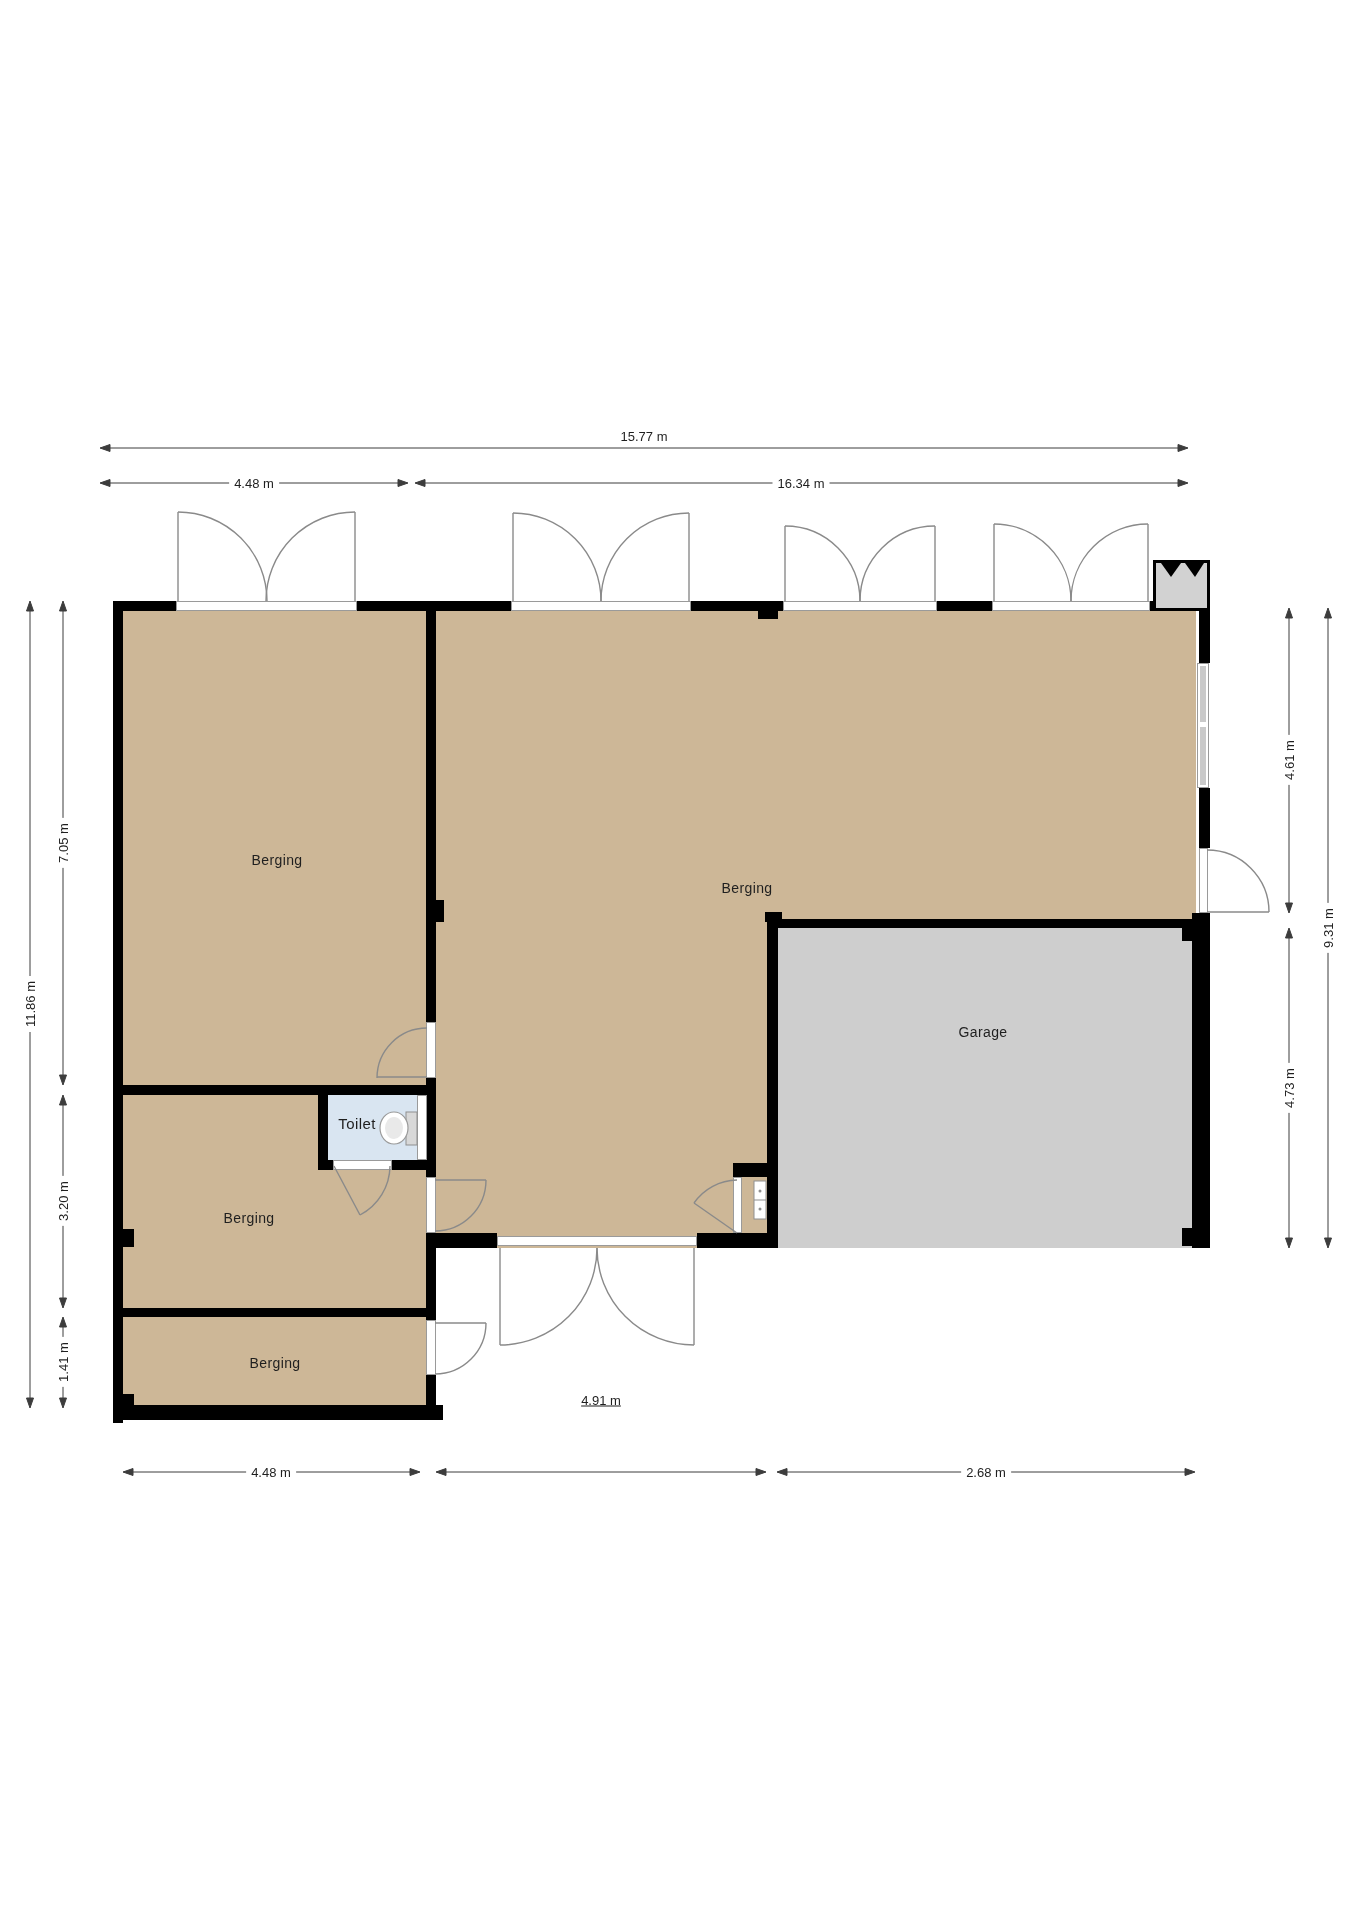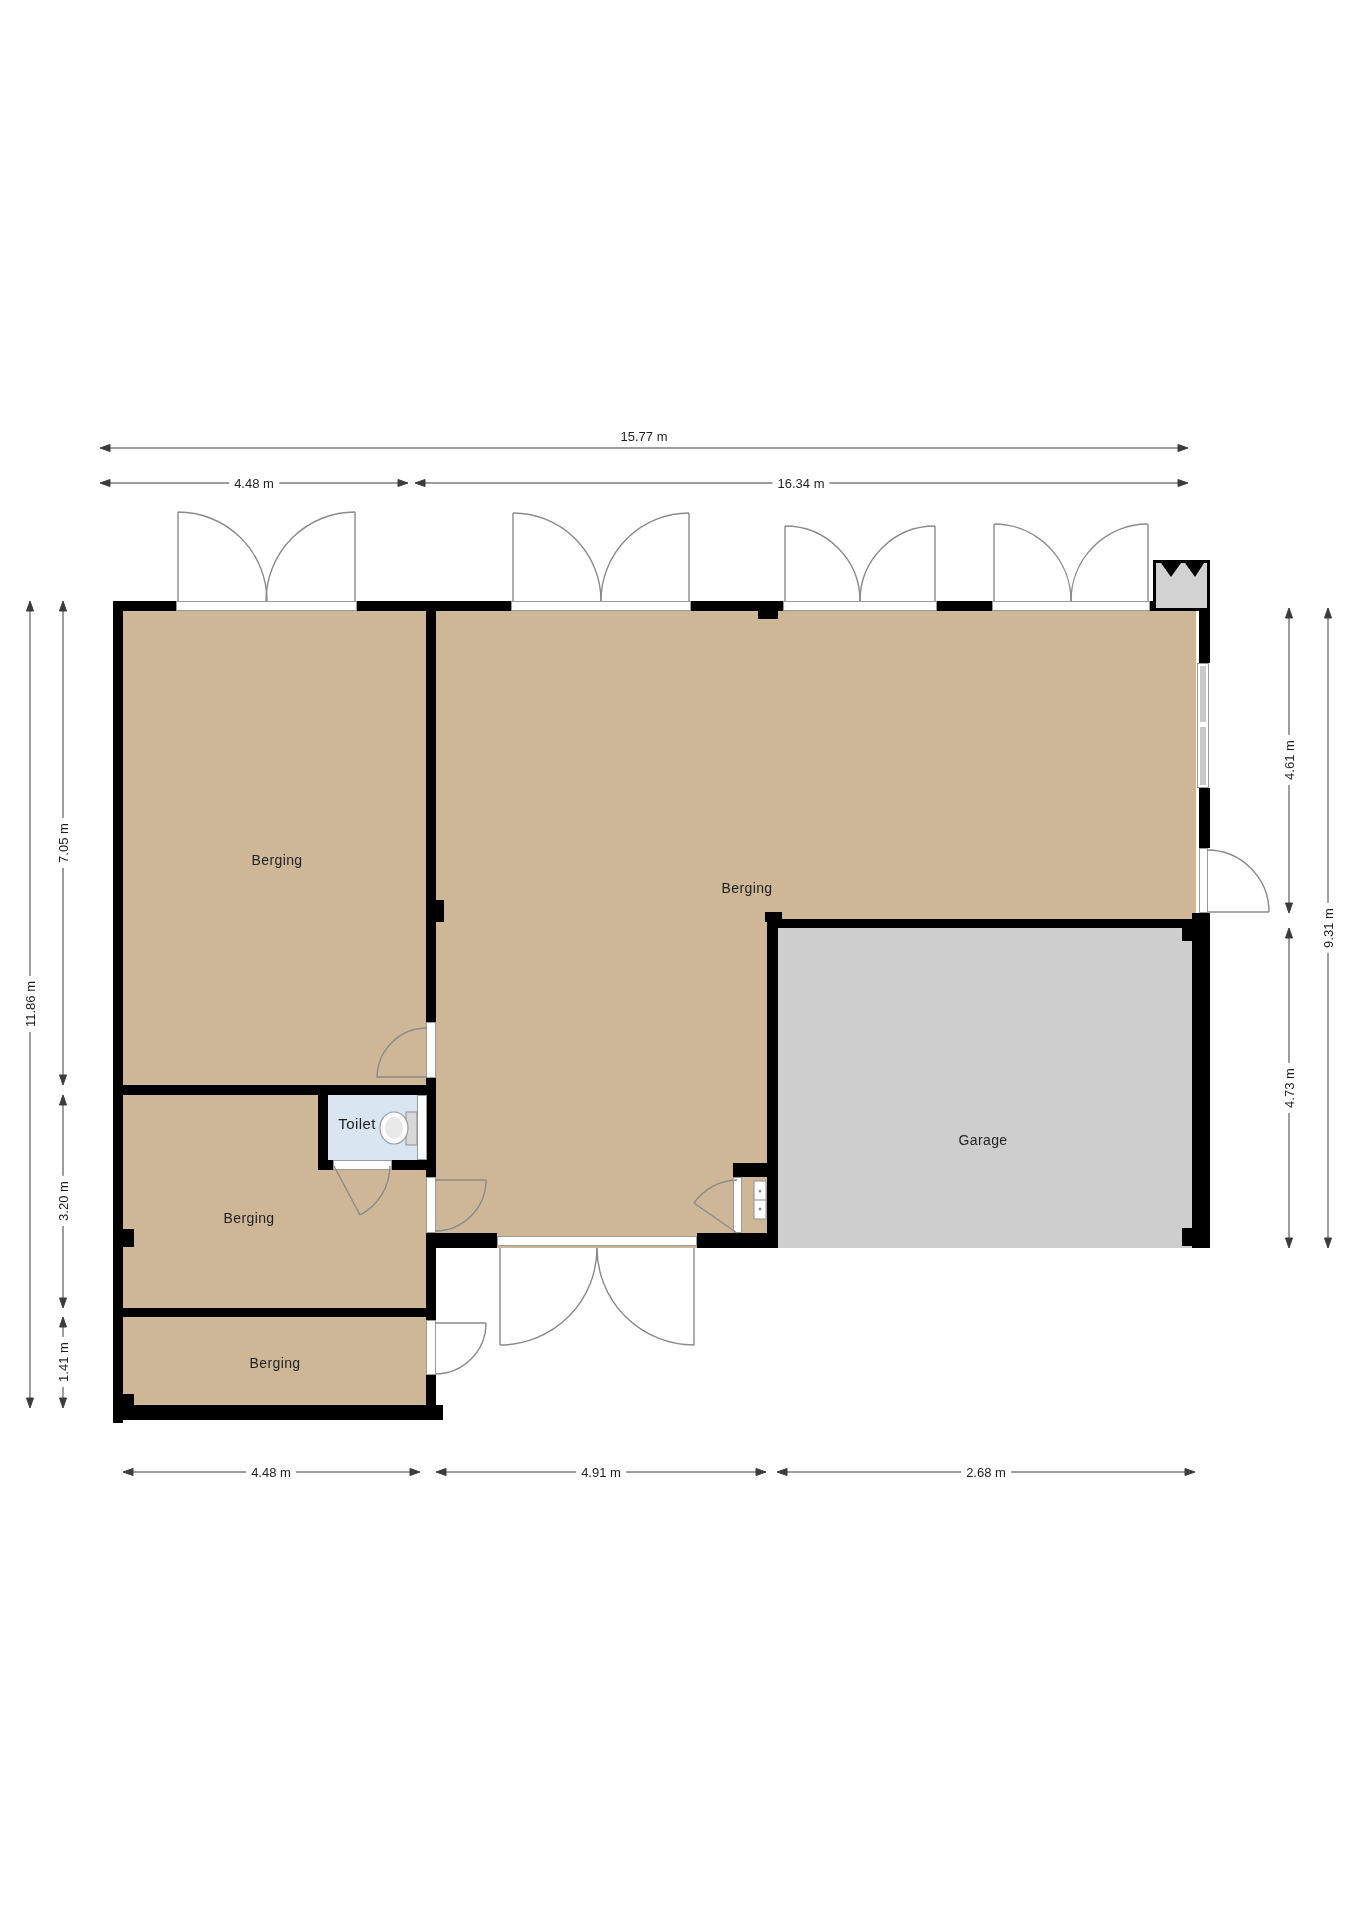--- a/index.html
+++ b/index.html
@@ -196,28 +196,28 @@
       <polygon points="1328,608 1324.5,618 1331.5,618"></polygon>
         <polygon points="1328,1248 1324.5,1238 1331.5,1238"></polygon>
     </g>
   </svg>
 
   <div class="room-label" style="left:277px;top:860px;">Berging</div>
   <div class="room-label" style="left:747px;top:888px;">Berging</div>
   <div class="room-label" style="left:357px;top:1123px;font-size:15px;">Toilet</div>
   <div class="room-label" style="left:249px;top:1218px;">Berging</div>
   <div class="room-label" style="left:275px;top:1363px;">Berging</div>
-  <div class="room-label" style="left:983px;top:1140px;">Garage</div>
+  <div class="room-label" style="left:983px;top:1032px;">Garage</div>
 
   <div class="dim-label" style="left:644px;top:436px;">15.77 m</div>
   <div class="dim-label" style="left:254px;top:483px;">4.48 m</div>
   <div class="dim-label" style="left:801px;top:483px;">16.34 m</div>
 
   <div class="dim-label" style="left:271px;top:1472px;">4.48 m</div>
-  <div class="dim-label" style="left:601px;top:1472px;">4.91 m</div>
+  <div class="dim-label" style="left:601px;top:1400px;text-decoration:underline;">4.91 m</div>
   <div class="dim-label" style="left:986px;top:1472px;">2.68 m</div>
 
   <div class="dim-label v" style="left:30px;top:1004px;">11.86 m</div>
   <div class="dim-label v" style="left:63px;top:843px;">7.05 m</div>
   <div class="dim-label v" style="left:63px;top:1201px;">3.20 m</div>
   <div class="dim-label v" style="left:63px;top:1362px;">1.41 m</div>
 
   <div class="dim-label v" style="left:1289px;top:760px;">4.61 m</div>
   <div class="dim-label v" style="left:1289px;top:1088px;">4.73 m</div>
   <div class="dim-label v" style="left:1328px;top:928px;">9.31 m</div>

